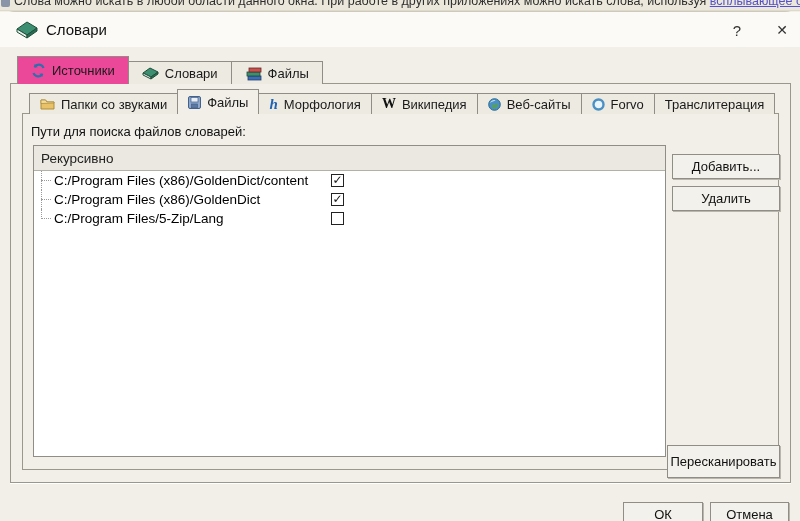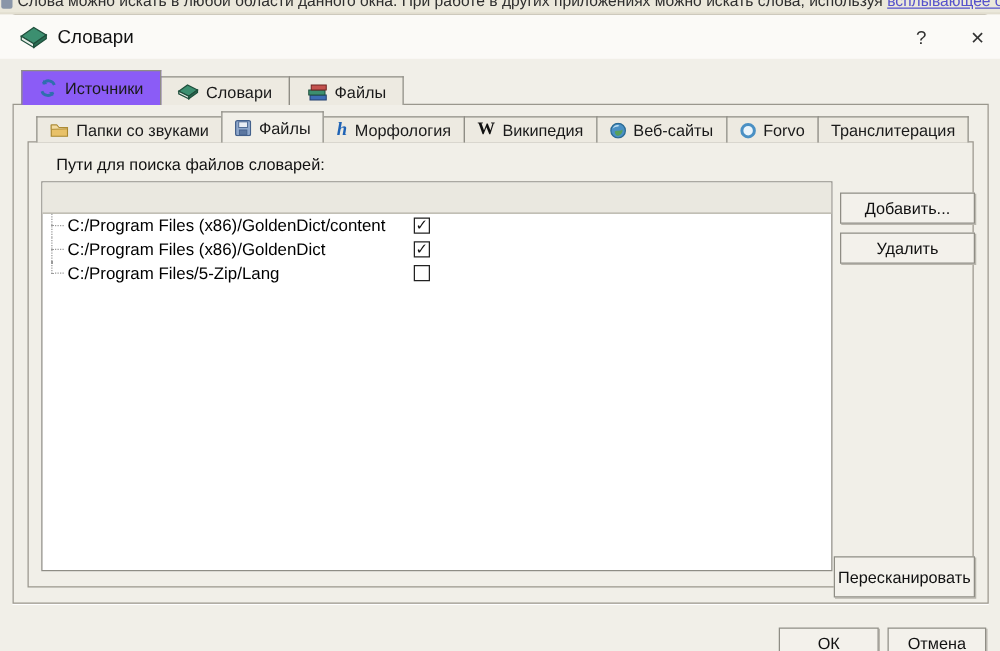--- a/index.html
+++ b/index.html
@@ -21,30 +21,30 @@
   #help-btn { left:723px; }
   #close-btn { left:768px; font-size:14px; }
   #gd-icon { position:absolute; left:15px; top:8px; }
 
   
   .tabbar { position:absolute; display:flex; align-items:flex-end; }
   #main-tabbar { left:17px; top:44px; height:28px; z-index:3; }
   .tab { display:flex; align-items:center; gap:6px; padding:0 13px; background:#edeae1; border:1px solid #8f8d85; border-bottom:none; cursor:pointer; white-space:nowrap; }
   .tab + .tab { margin-left:-1px; }
   #main-tabbar .tab { height:23px; }
-  #main-tabbar .tab.active { height:28px; background:#8b5cf6; z-index:4; }
+  #main-tabbar .tab.active { height:28px; background:#ec4899; z-index:4; }
   #main-panel { position:absolute; left:10px; top:71px; width:781px; height:400px; border:1px solid #9a978d; background:#f1efe8; box-shadow:0 1px 0 #ffffff; }
 
   
   #sub-tabbar { left:29px; top:77px; height:25px; z-index:5; }
   #sub-tabbar .tab { height:21px; padding:0 10px; }
   #sub-tabbar .tab.active { height:25px; background:#f1efe8; z-index:6; }
   #sub-panel { position:absolute; left:22px; top:101px; width:757px; height:357px; border:1px solid #9a978d; background:#f1efe8; }
 
-  #caption { position:absolute; left:45px; top:112px; color:#111; }
+  #caption { position:absolute; left:31px; top:112px; color:#111; }
 
   
   #table { position:absolute; left:33px; top:133px; width:633px; height:312px; background:#ffffff; border:1px solid #8f8d85; }
   #table-header { display:flex; height:25px; background:#eae8e0; border-bottom:1px solid #b3b0a5; }
   .hcell { display:flex; align-items:center; padding:0 7px; font-size:13.5px; color:#222; }
   .hcell.path { width:288px; border-right:1px solid #b3b0a5; }
   .hcell.rec { flex:1; }
   .trow { position:relative; display:flex; align-items:center; height:19px; cursor:default; }
   .tree { position:relative; width:15px; height:19px; margin-left:5px; flex:none; }
   .tree:before { content:""; position:absolute; left:2px; top:0; bottom:9px; border-left:1px dotted #9a9a9a; }
@@ -176,20 +176,21 @@
       <div class="tab">
         <span>Транслитерация</span>
       </div>
     </div>
     <div id="sub-panel"></div>
 
     <div id="caption">Пути для поиска файлов словарей:</div>
 
     <div id="table">
       <div id="table-header">
+        <div class="hcell rec">Рекурсивно</div>
       </div>
       <div class="trow cont">
         <span class="tree"></span>
         <span class="ptext">C:/Program Files (x86)/GoldenDict/content</span>
         <span class="cbox checked">
             <span class="mark">✓</span>
           </span>
       </div>
       <div class="trow cont">
         <span class="tree"></span>

